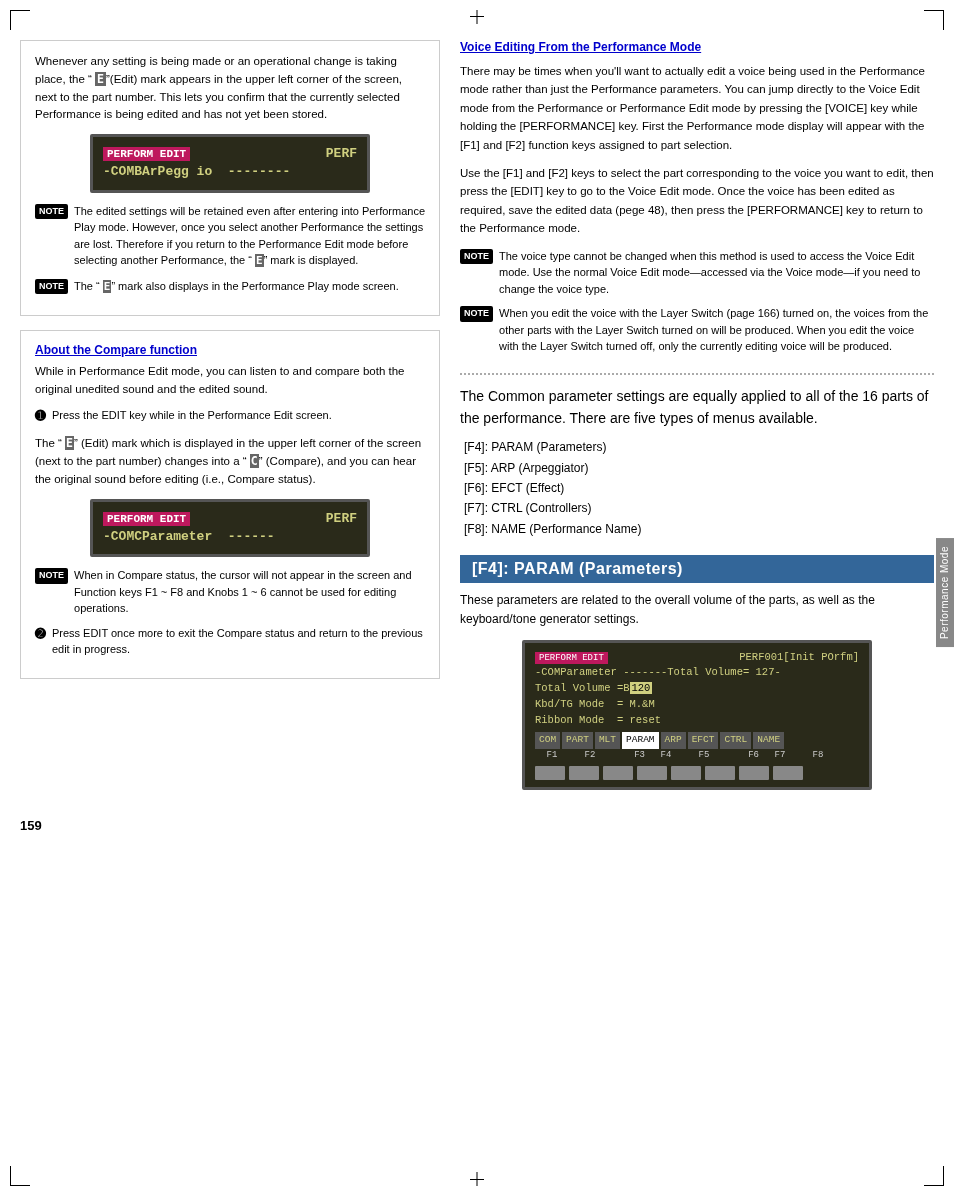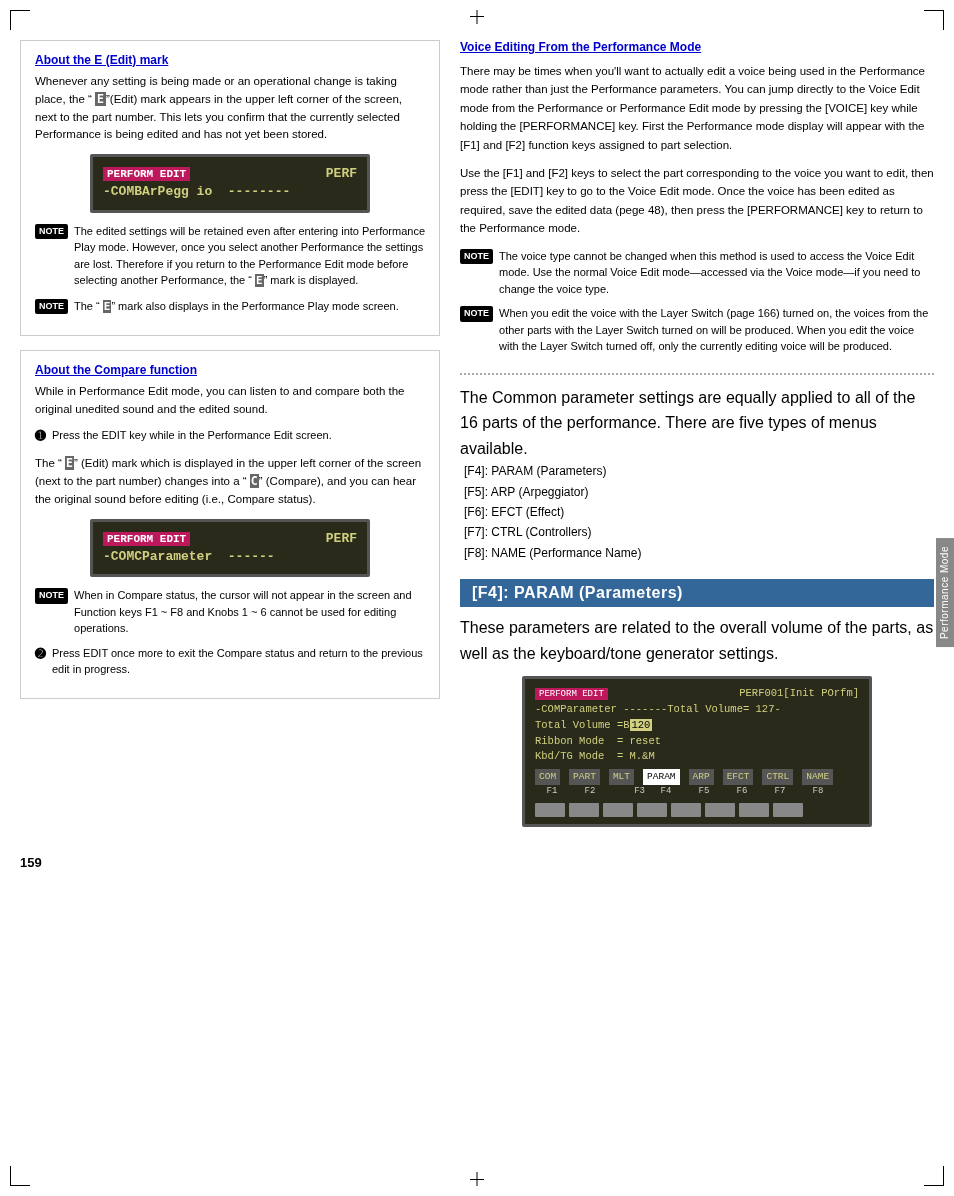--- a/index.html
+++ b/index.html
@@ -171,22 +171,23 @@
       margin-bottom: 4px;
     }
 
     .dotted-rule {
       border: none;
       border-top: 2px dotted #aaa;
       margin-bottom: 10px;
     }
 
     .big-section-text {
-      font-size: 16px;
+      font-size: 14px;
       line-height: 1.6;
+      margin-bottom: 8px;
     }
 
     .menu-list {
       font-size: 12px;
       line-height: 1.7;
       margin-left: 4px;
     }
 
     
     .blue-header-box {
@@ -195,21 +196,21 @@
       font-size: 16px;
       font-weight: bold;
       font-family: Arial Black, sans-serif;
       padding: 5px 12px;
       margin-top: 16px;
       margin-bottom: 8px;
       letter-spacing: 0.5px;
     }
 
     .blue-header-text {
-      font-size: 16px;
+      font-size: 12px;
       line-height: 1.6;
       margin-bottom: 10px;
     }
 
     
     .lcd-params {
       background: #2a2a1a;
       color: #d0d080;
       font-family: 'Courier New', monospace;
       font-size: 10.5px;
@@ -222,21 +223,21 @@
     }
 
     .lcd-params .highlighted {
       background: #d0d080;
       color: #000;
       padding: 0 2px;
     }
 
     .lcd-params .tab-bar {
       display: flex;
-      gap: 9px;
+      gap: 2px;
       margin-top: 4px;
       font-size: 9.5px;
     }
 
     .lcd-params .tab-item {
       padding: 1px 4px;
       background: #555;
       color: #d0d080;
     }
 
@@ -290,21 +291,20 @@
   <div style="position:absolute;bottom:10px;left:50%;transform:translateX(-50%);width:1px;height:14px;background:#000;"></div>
   <div style="position:absolute;bottom:16px;left:calc(50% - 7px);width:14px;height:1px;background:#000;"></div>
 
   <div class="side-tab">Performance Mode</div>
 
   <div class="two-col" style="margin-top: 10px;">
 
     <div class="left-col">
 
       <div class="section-box">
-        <div class="section-title">About the E (Edit) mark</div>
         <div class="section-text">Whenever any setting is being made or an operational change is taking place, the “&nbsp;<span style="font-family:monospace;font-weight:bold;background:#666;color:#fff;padding:0 2px;">E</span>”(Edit) mark appears in the upper left corner of the screen, next to the part number. This lets you confirm that the currently selected Performance is being edited and has not yet been stored.</div>
 
         <div class="lcd-screen">
           <div class="lcd-line1">
             <span><span class="lcd-label">PERFORM EDIT</span></span>
             <span>PERF</span>
           </div>
           <div>-COMBArPegg io &nbsp;--------</div>
         </div>
 
@@ -383,39 +383,39 @@
         <div class="blue-header-box">[F4]: PARAM (Parameters)</div>
         <div class="blue-header-text">These parameters are related to the overall volume of the parts, as well as the keyboard/tone generator settings.</div>
 
         <div class="lcd-params">
           <div style="display:flex;justify-content:space-between;">
             <span><span class="lcd-label" style="font-size:9px;">PERFORM EDIT</span></span>
             <span>PERF001[Init POrfm]</span>
           </div>
           <div>-COMParameter -------Total Volume= 127-</div>
           <div>Total Volume =B<span class="highlighted">120</span></div>
+          <div>Kbd/TG Mode &nbsp;= M.&amp;M</div>
           <div>Ribbon Mode &nbsp;= reset</div>
-          <div>Kbd/TG Mode &nbsp;= M.&amp;M</div>
           <div class="tab-bar">
             <span class="tab-item">COM</span>
             <span class="tab-item">PART</span>
             <span class="tab-item">MLT</span>
             <span class="tab-item active">PARAM</span>
             <span class="tab-item">ARP</span>
             <span class="tab-item">EFCT</span>
             <span class="tab-item">CTRL</span>
             <span class="tab-item">NAME</span>
           </div>
           <div class="fn-labels">
             <span style="width:34px;text-align:center;">F1</span>
             <span style="width:34px;text-align:center;">F2</span>
             <span style="width:34px;text-align:right;">F3</span>
             <span style="width:34px;text-align:center;">F4</span>
             <span style="width:34px;text-align:center;">F5</span>
-            <span style="width:34px;text-align:center;">F6</span>
+            <span style="width:34px;text-align:right;">F6</span>
             <span style="width:34px;text-align:center;">F7</span>
             <span style="width:34px;text-align:center;">F8</span>
           </div>
           <div class="fn-buttons" style="display:flex;gap:4px;">
             <div class="fn-btn"></div>
             <div class="fn-btn"></div>
             <div class="fn-btn"></div>
             <div class="fn-btn"></div>
             <div class="fn-btn"></div>
             <div class="fn-btn"></div>

